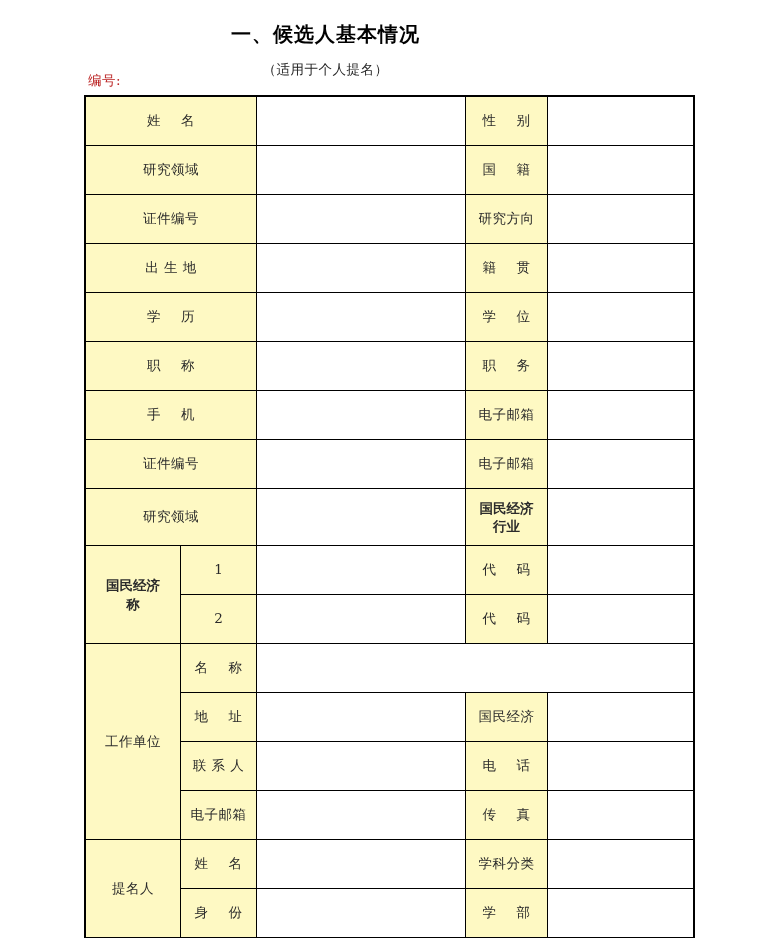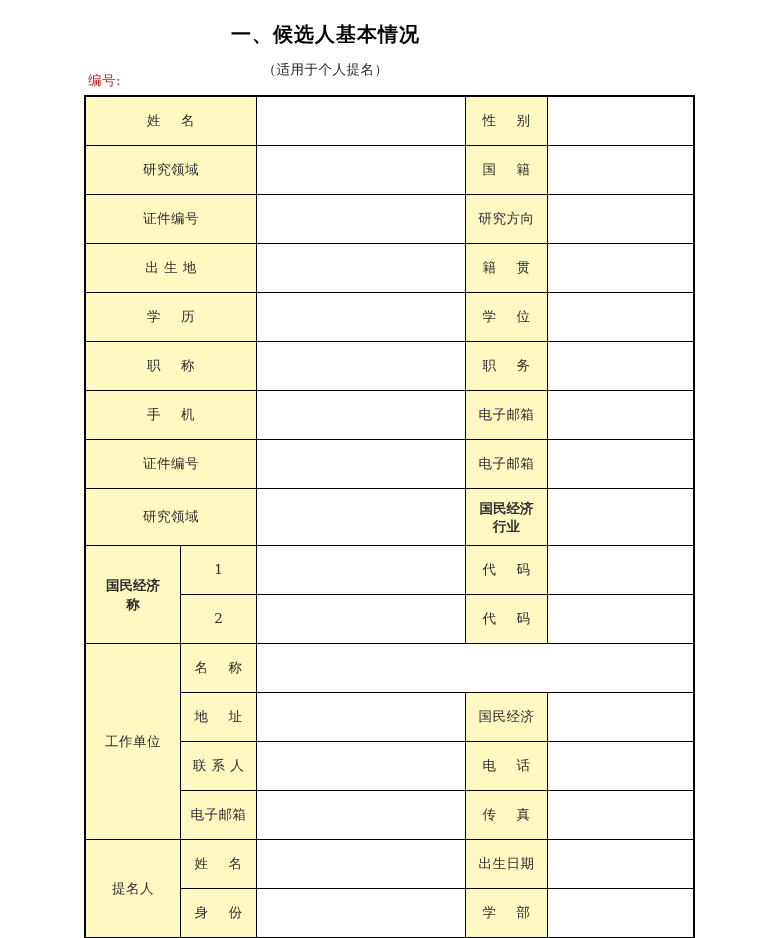--- a/index.html
+++ b/index.html
@@ -276,21 +276,21 @@
 
       <tr>
         <td class="h-sub" rowspan="2">
           <span class="lbl">提名人</span>
         </td>
         <td class="h-sub">
           <span class="lbl sp2"><span>姓</span><span class="gap"></span><span>名</span></span>
         </td>
         <td class="h-sub val"></td>
         <td class="h-sub">
-          <span class="lbl">出生日期</span>
+          <span class="lbl">学科分类</span>
         </td>
         <td class="h-sub val"></td>
       </tr>
       <tr>
         <td class="h-sub">
           <span class="lbl sp2"><span>身</span><span class="gap"></span><span>份</span></span>
         </td>
         <td class="h-sub val"></td>
         <td class="h-sub">
           <span class="lbl sp2"><span>学</span><span class="gap"></span><span>部</span></span>

